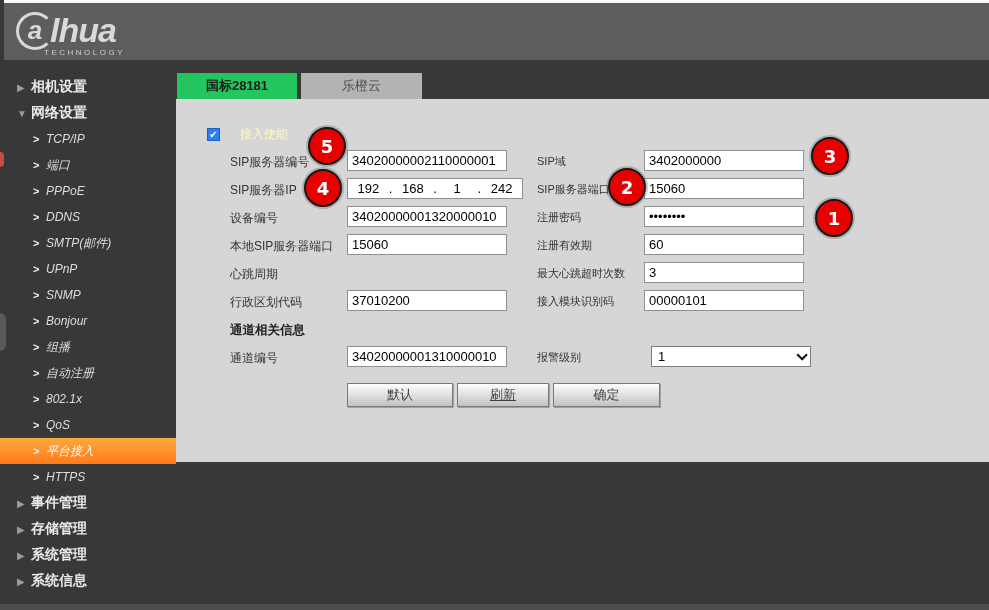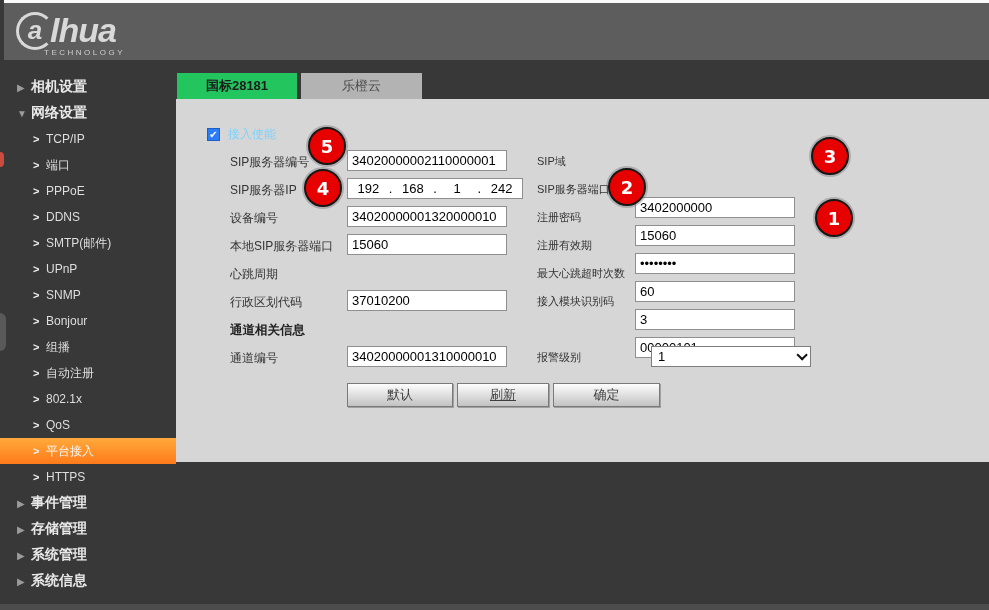--- a/index.html
+++ b/index.html
@@ -19,41 +19,41 @@
   .logo-tag { font-size:8px; letter-spacing:2.5px; color:#cfcfcf; margin-left:28px; margin-top:-2px; }
 
   
   .sidebar { position:absolute; left:0; top:74px; width:176px; }
   .side-row { height:26px; display:flex; align-items:center; }
   .grp { padding-left:17px; }
   .grp .tri { font-size:10px; color:#9b9b9b; width:14px; }
   .grp .gl { font-size:14px; font-weight:bold; color:#e8e8e8; }
   .sub { padding-left:33px; }
   .sub .chv { font-size:11px; font-weight:bold; color:#f2f2f2; width:13px; }
-  .sub .sl { font-size:12px; color:#dedede; }
+  .sub .sl { font-size:12px; color:#dedede;font-style:italic; }
   .sub.active { background:linear-gradient(#ffaa3c,#ff7a1a); }
   .sub.active .sl { color:#fbfbfb; }
 
   
   .panel { position:absolute; left:176px; top:99px; width:813px; height:363px; background:#d6d6d6; }
   .tab { position:absolute; top:73px; height:26px; display:flex; align-items:center; justify-content:center; font-size:13px; cursor:default; }
   .tab.active { left:177px; width:120px; background:#22c55e; color:#1d1d1d; font-weight:bold; }
   .tab.inactive { left:301px; width:121px; background:#b3b3b3; color:#4a4a4a; }
 
   .chk-row { position:absolute; left:207px; top:126px; display:flex; align-items:center; }
   .chk { width:13px; height:13px; background:#2b7cf7; border:1px solid #1d5fc2; color:#fff; font-size:10px;
          display:flex; align-items:center; justify-content:center; }
-  .chk-label { margin-left:8px; font-size:12px; color:#7dd3fc; }
+  .chk-label { margin-left:20px; font-size:12px; color:#fef9c3; }
 
   .form-row { position:absolute; left:230px; width:581px; height:21px; }
   .form-row .lab { position:absolute; left:0; top:4px; font-size:12px; color:#333; white-space:nowrap; }
   .form-row .lab2 { position:absolute; left:307px; top:4px; font-size:11px; color:#333; white-space:nowrap; }
   .txt { position:absolute; width:160px; height:21px; border:1px solid #8f8f8f; background:#fff;
          font-family:"Liberation Sans","DejaVu Sans",sans-serif; font-size:13px; color:#000; padding:0 4px; }
-  .in1 { left:117px; } .in2 { left:405px;margin-top:47px; }
+  .in1 { left:117px; } .in2 { left:414px; }
   .ip-box { position:absolute; left:117px; width:176px; height:21px; border:1px solid #8f8f8f; background:#fff;
             display:flex; align-items:center; font-size:13px; color:#000; }
   .ip-box span { flex:1; text-align:center; } .ip-box i { font-style:normal; color:#000; }
 
   .sec-title { position:absolute; left:230px; top:322px; font-size:12.5px; font-weight:bold; color:#222; }
 
   .selbox { position:absolute; left:421px; top:0; width:160px; height:21px; border:1px solid #7d7d7d; background:#fff;
             display:flex; align-items:center; padding:0 6px; font-size:13px; color:#000; }
   .selbox .chev { margin-left:auto; width:8px; height:8px; border-right:2px solid #111; border-bottom:2px solid #111;
                   transform:rotate(45deg) translateY(-3px); }

